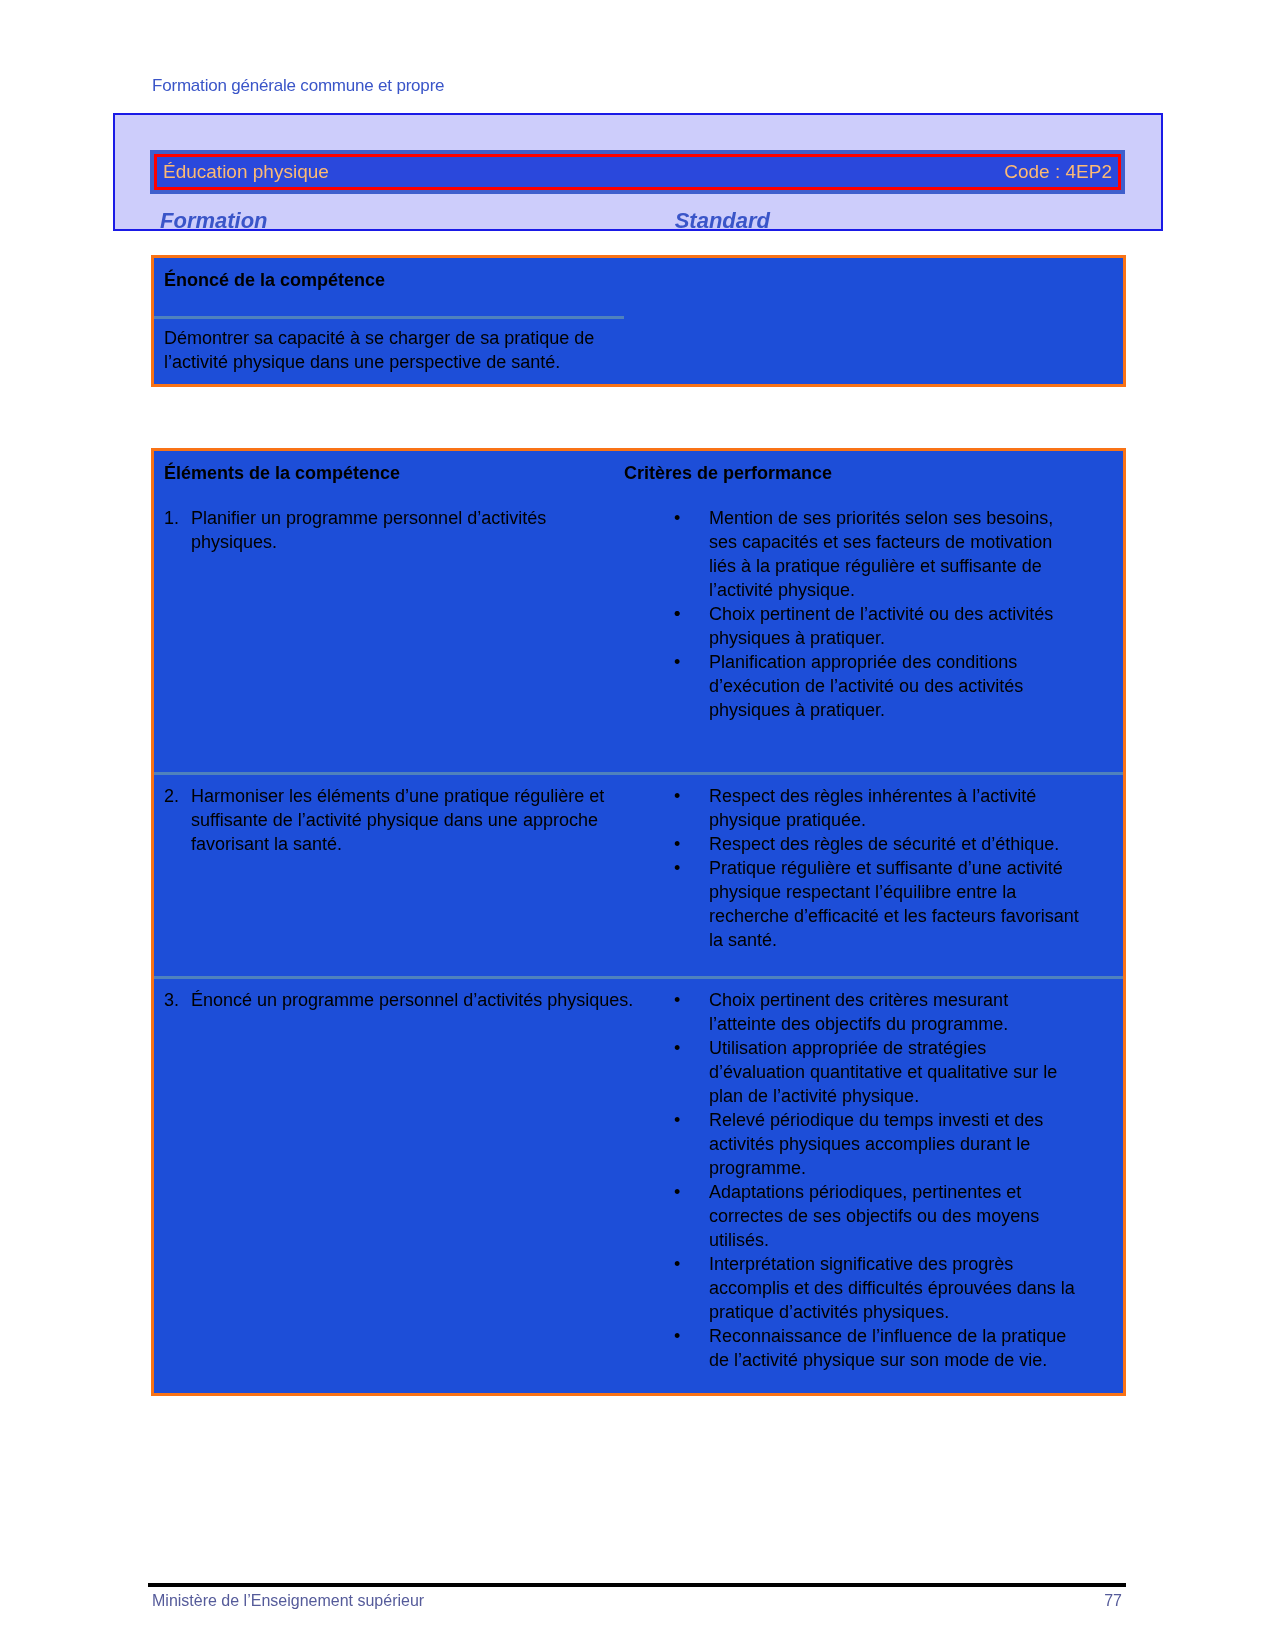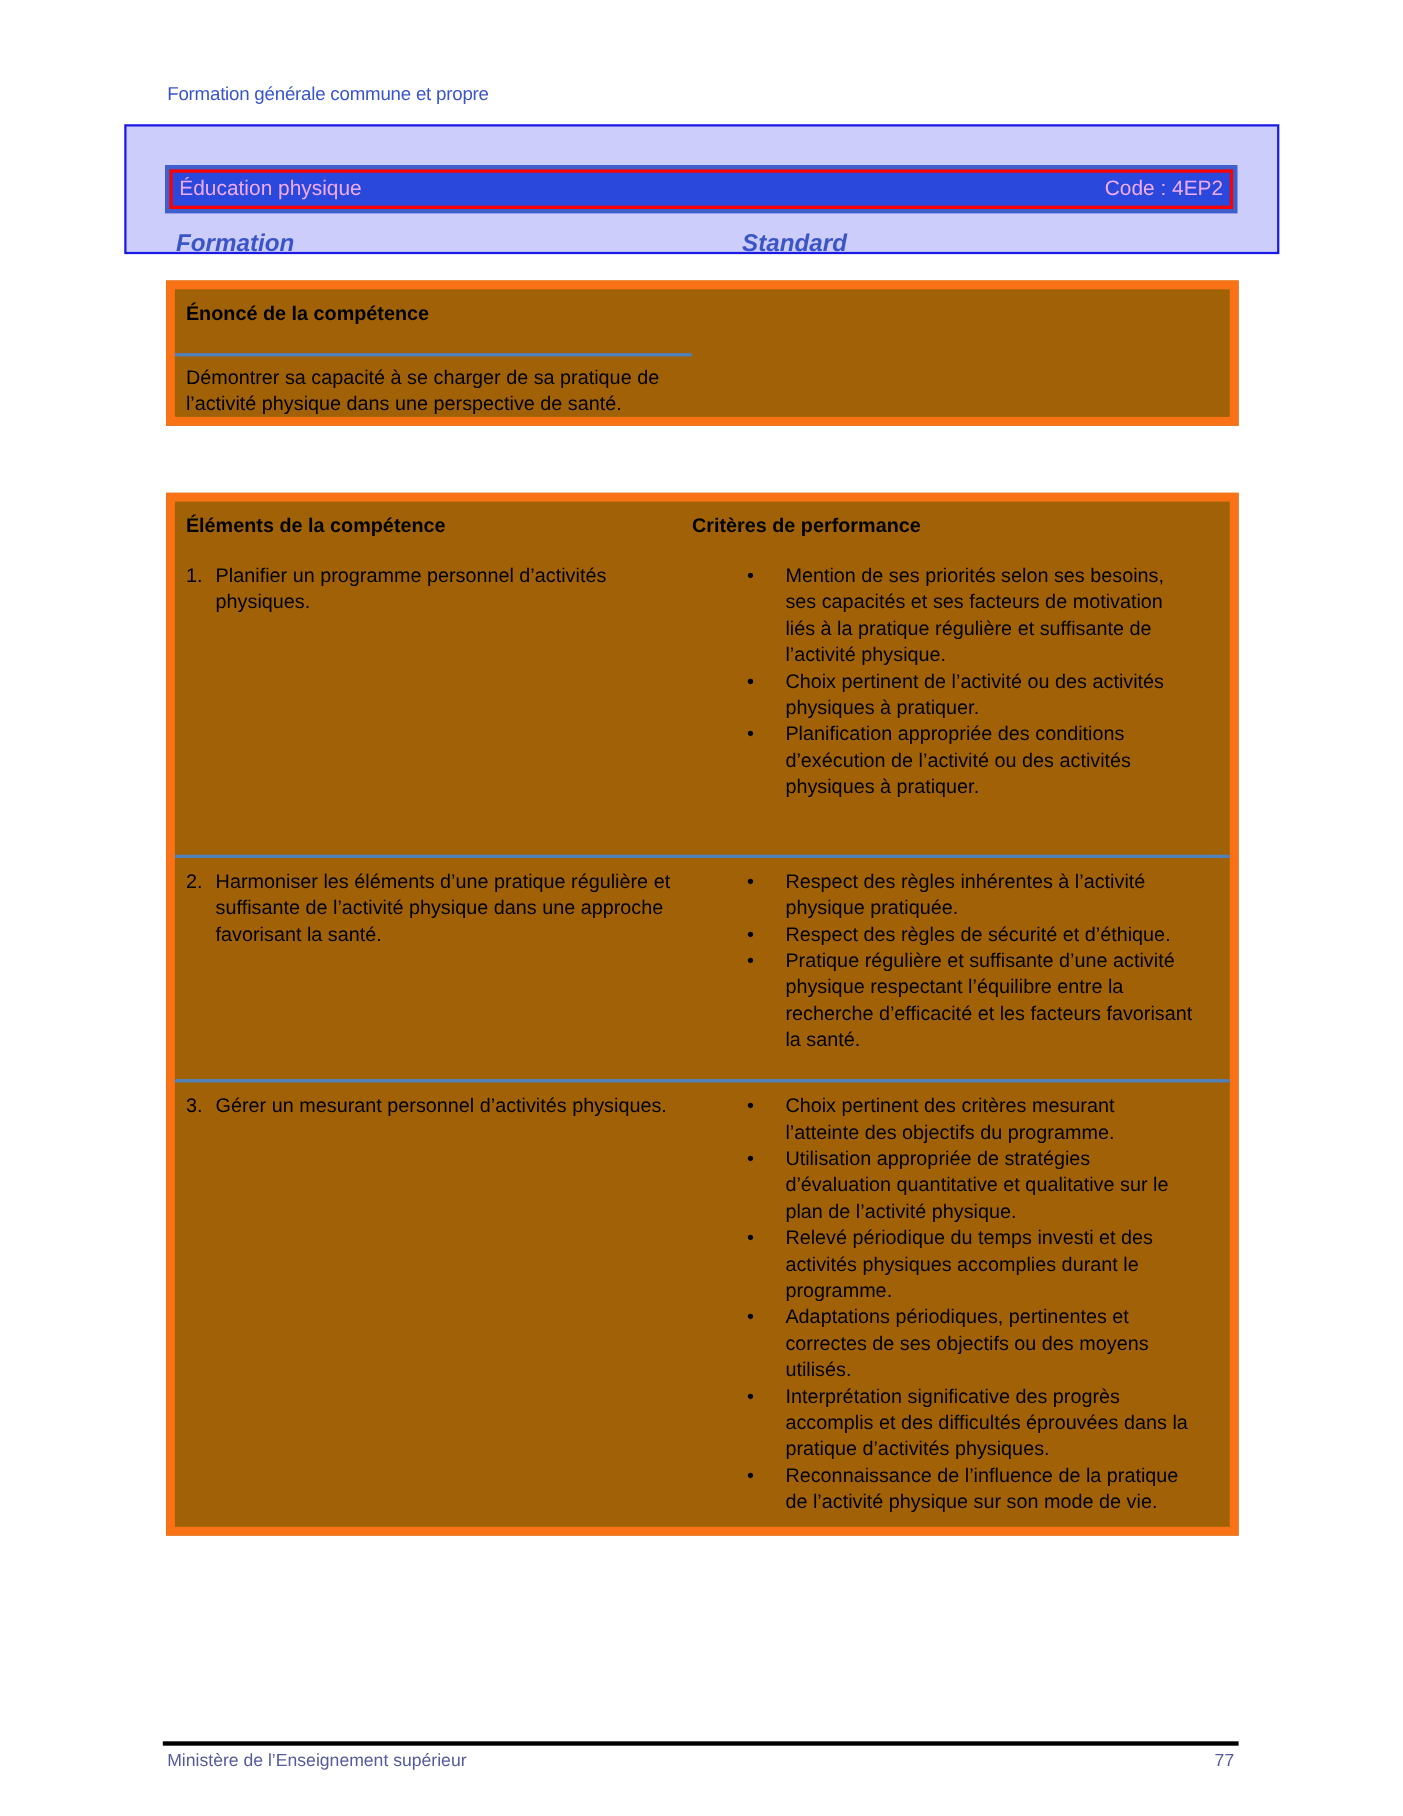--- a/index.html
+++ b/index.html
@@ -15,30 +15,30 @@
       position: absolute; left: 113px; top: 113px; width: 1050px; height: 118px;
       background: #cdcdfb; border: 2px solid #1a1ae6; box-sizing: border-box;
     }
     .title-bar {
       position: absolute; left: 150px; top: 150px; width: 975px; height: 44px;
       background: #3f5fcc; box-sizing: border-box; padding: 4px;
     }
     .title-bar-inner {
       width: 100%; height: 100%; background: #2a48dc; border: 3px solid #f00;
       box-sizing: border-box; display: flex; justify-content: space-between; align-items: center;
-      padding: 0 6px; color: #f0abfc; font-size: 19px;
+      padding: 0 6px; color: #fdba74; font-size: 19px;
     }
     .objective-row {
       position: absolute; left: 160px; top: 208px; width: 610px; height: 30px;
       display: flex; justify-content: space-between;
       font-size: 22px; font-weight: bold; font-style: italic; color: #3a55c8;
     }
     .box {
-      position: absolute; left: 151px; width: 975px; border: 8px solid #f97316; box-sizing: border-box;
-      background: #a16207;
+      position: absolute; left: 151px; width: 975px; border: 3px solid #f97316; box-sizing: border-box;
+      background: #1d4ed8;
     }
     .box .row { border-top: 3px solid #4f81bd; box-sizing: border-box; position: relative; }
     .box .row:first-child { border-top: none; }
     .bold { font-weight: bold; font-size: 18px; }
     .text { font-size: 18px; line-height: 24px; }
     .enonce { top: 255px; height: 132px; }
     .enonce .head { height: 45px; padding: 12px 10px 0 10px; box-sizing: border-box; }
     .enonce .body { padding: 7px 10px 0 10px; width: 470px; box-sizing: border-box; margin-top: 13px; }
     .elements { top: 404px; height: 948px; margin-top: 44px; }
     .elements .head { height: 46px; padding: 12px 10px 0 10px; box-sizing: border-box; }
@@ -111,21 +111,21 @@
         </div>
         <div class="el-right">
           <div class="crit"><span class="bullet">•</span><span>Respect des règles inhérentes à l’activité physique pratiquée.</span></div>
           <div class="crit"><span class="bullet">•</span><span>Respect des règles de sécurité et d’éthique.</span></div>
           <div class="crit"><span class="bullet">•</span><span>Pratique régulière et suffisante d’une activité physique respectant l’équilibre entre la recherche d’efficacité et les facteurs favorisant la santé.</span></div>
         </div>
       </div>
       <div class="row el-row text" style="height: 421px;">
         <div class="el-left">
           <span class="num">3.</span>
-          <span class="label">Gérer un mesurant personnel d’activités physiques.</span>
+          <span class="label">Énoncé un programme personnel d’activités physiques.</span>
         </div>
         <div class="el-right">
           <div class="crit"><span class="bullet">•</span><span>Choix pertinent des critères mesurant l’atteinte des objectifs du programme.</span></div>
           <div class="crit"><span class="bullet">•</span><span>Utilisation appropriée de stratégies d’évaluation quantitative et qualitative sur le plan de l’activité physique.</span></div>
           <div class="crit"><span class="bullet">•</span><span>Relevé périodique du temps investi et des activités physiques accomplies durant le programme.</span></div>
           <div class="crit"><span class="bullet">•</span><span>Adaptations périodiques, pertinentes et correctes de ses objectifs ou des moyens utilisés.</span></div>
           <div class="crit"><span class="bullet">•</span><span>Interprétation significative des progrès accomplis et des difficultés éprouvées dans la pratique d’activités physiques.</span></div>
           <div class="crit"><span class="bullet">•</span><span>Reconnaissance de l’influence de la pratique de l’activité physique sur son mode de vie.</span></div>
         </div>
       </div>

